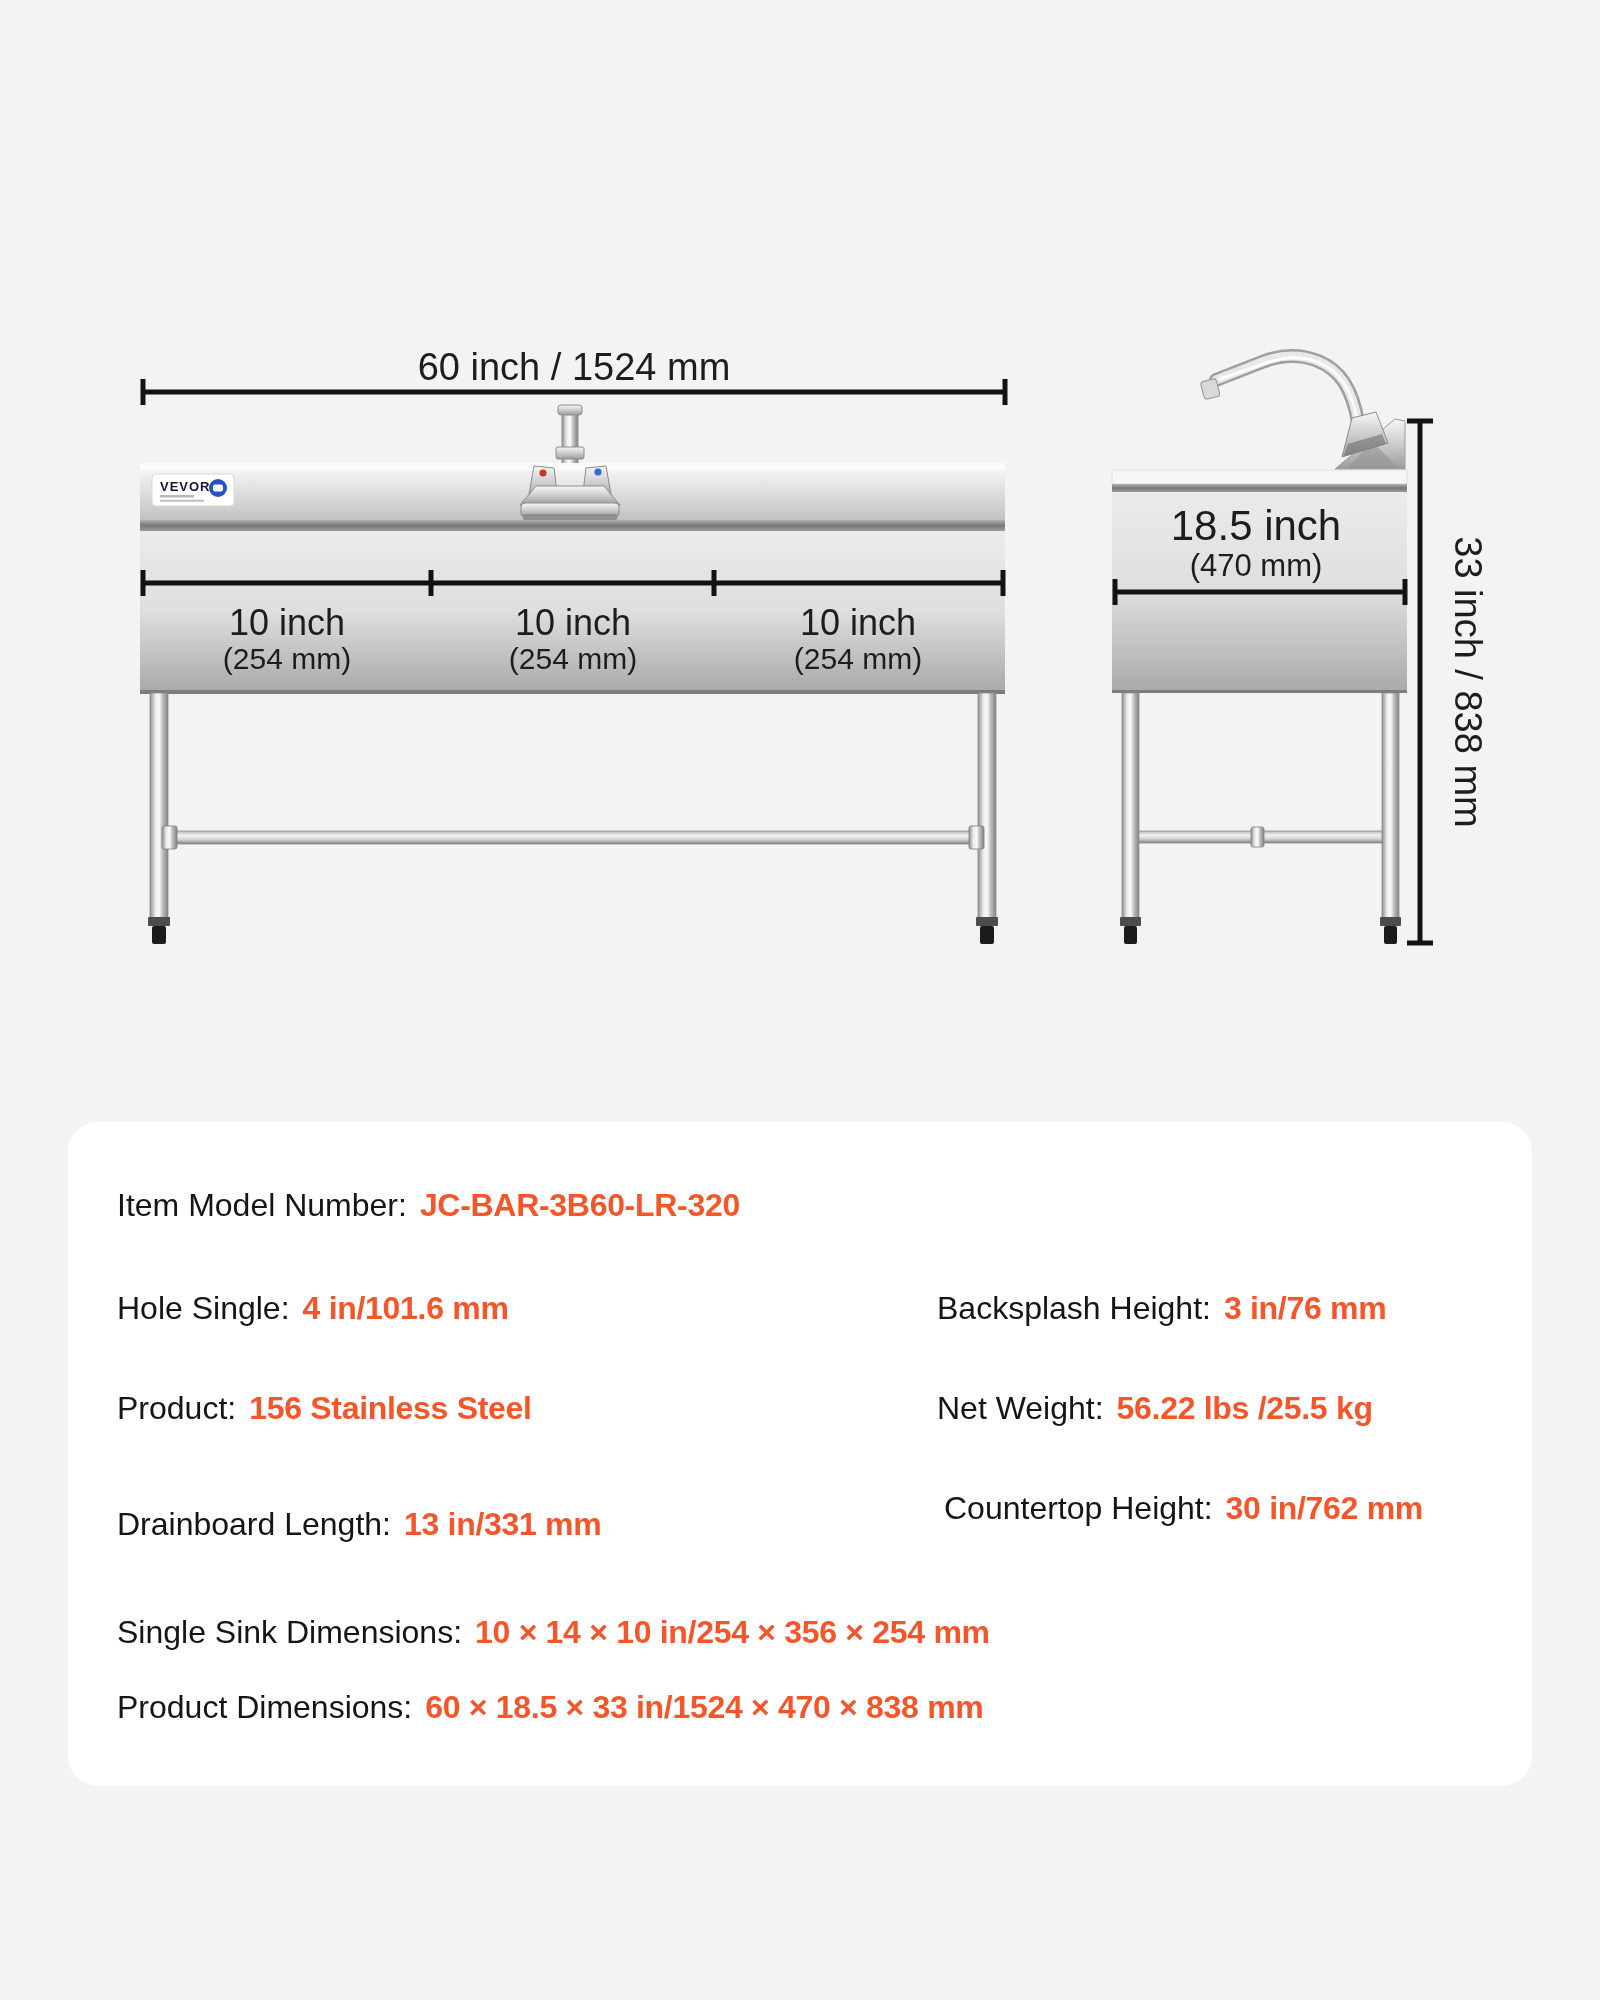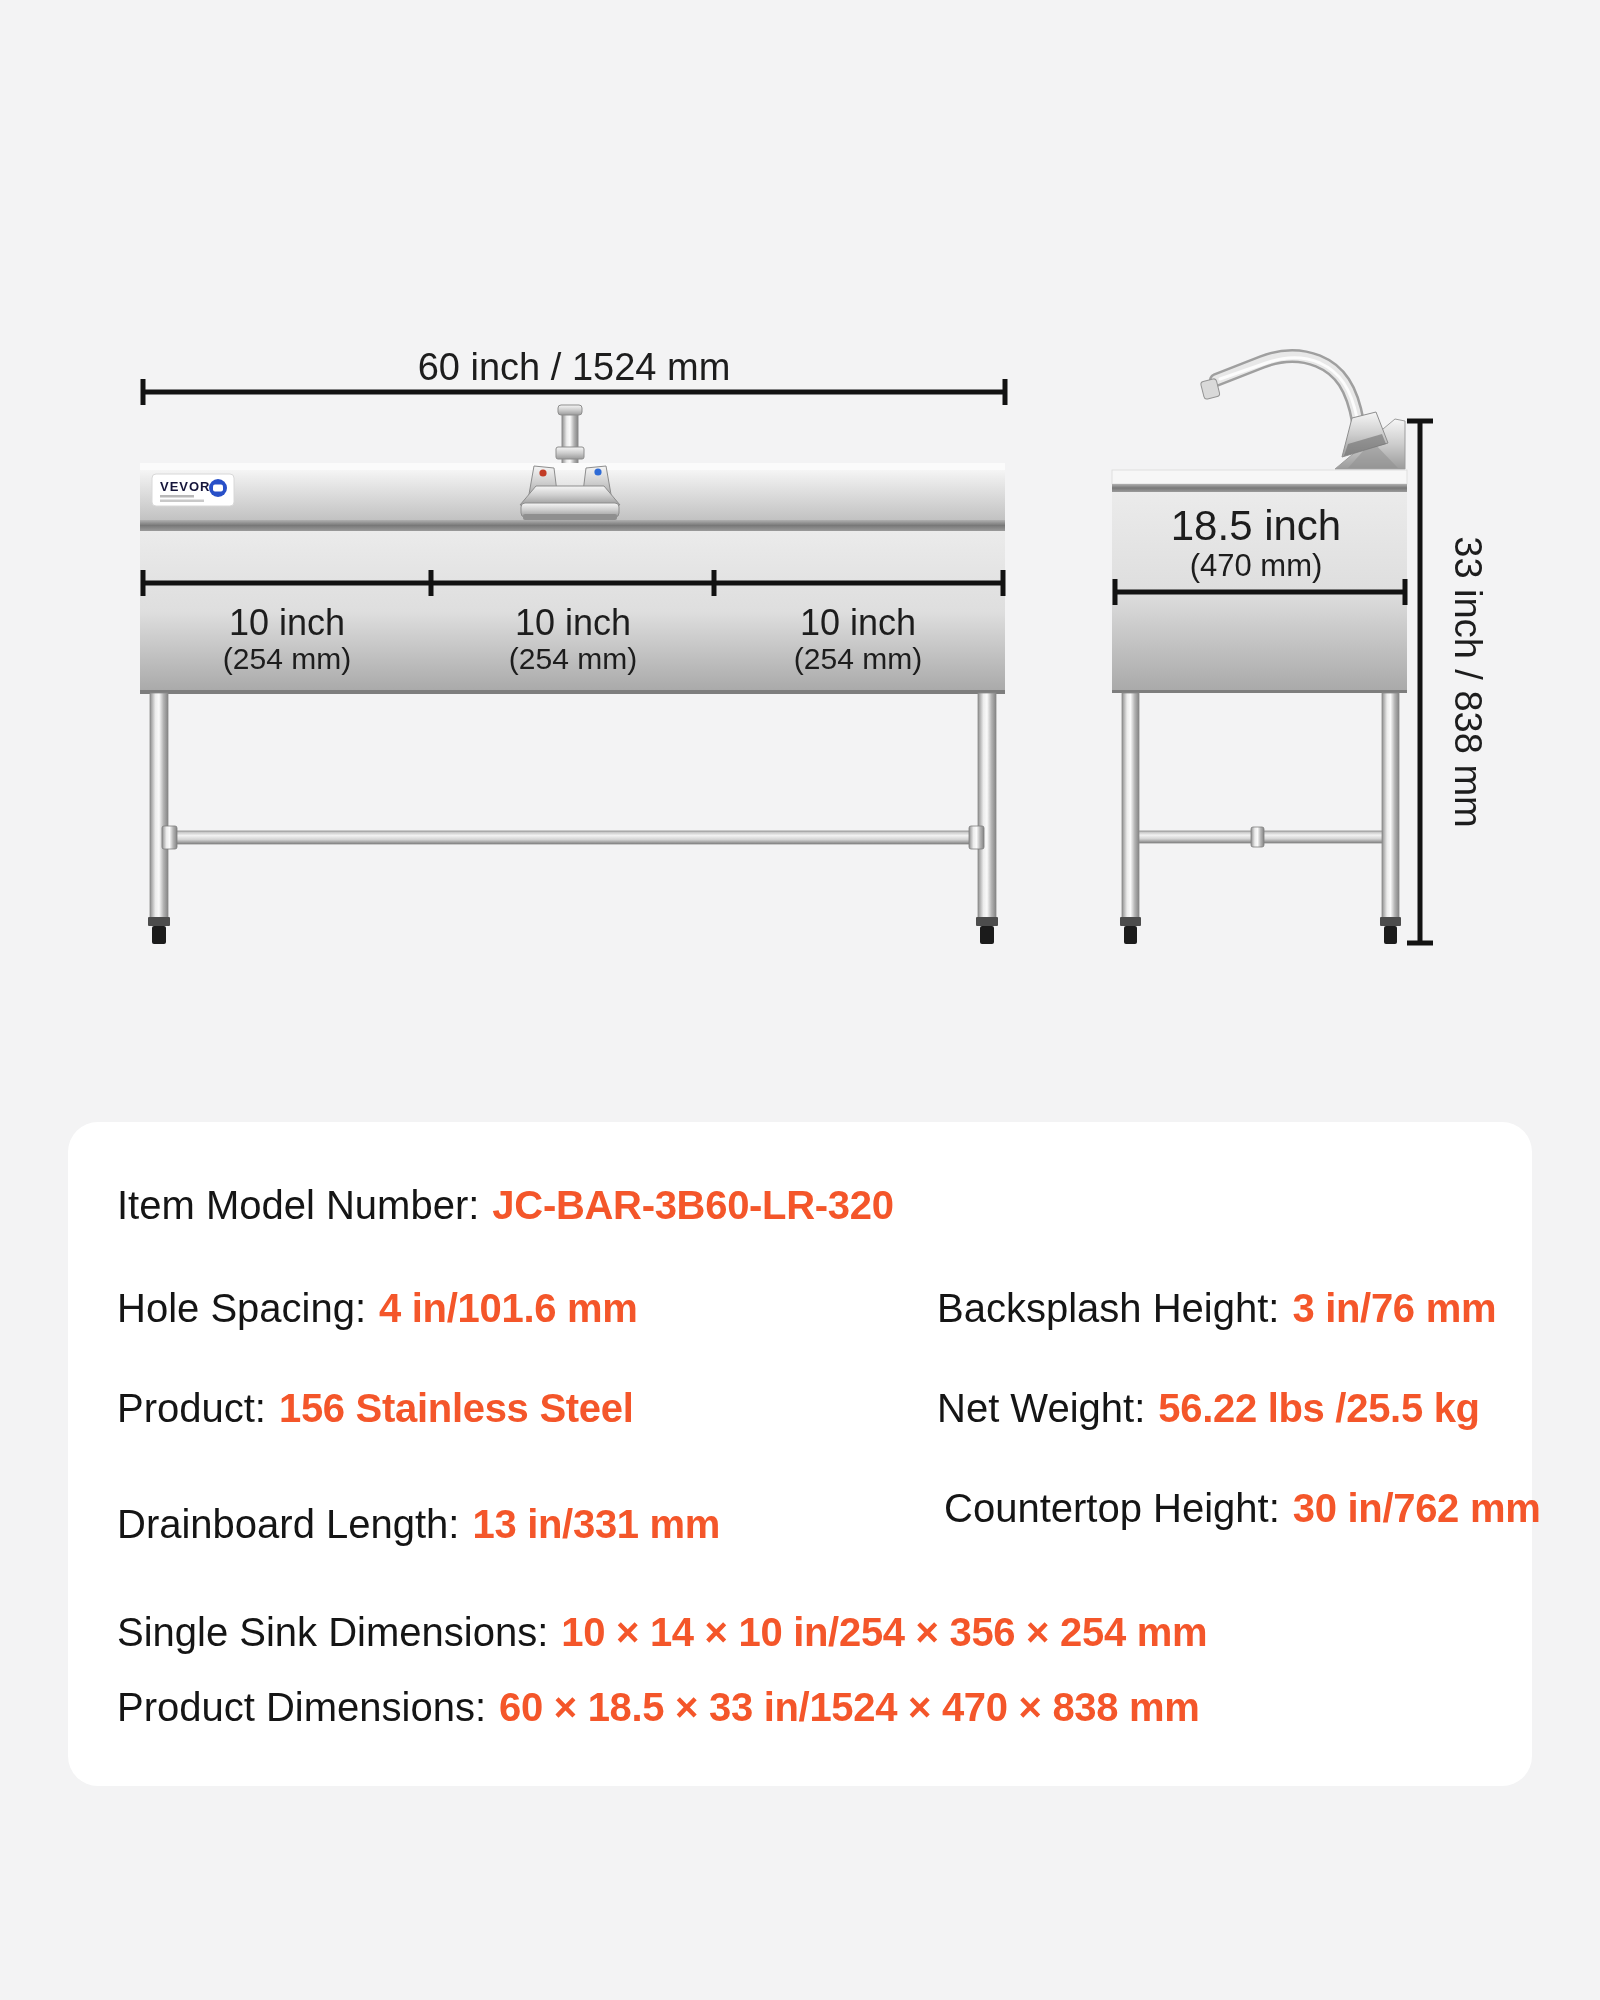--- a/index.html
+++ b/index.html
@@ -12,21 +12,21 @@
   }
   .stage{position:absolute;inset:0;}
   .diagram{position:absolute;left:0;top:0;width:1600px;height:1080px;}
   .dim-text{fill:#1d1d1d;font-family:"Liberation Sans",sans-serif;}
   .card{
     position:absolute;left:68px;top:1122px;width:1464px;height:664px;
     background:#ffffff;border-radius:30px;
   }
   .cell{
     position:absolute;white-space:nowrap;
-    font-size:40px;line-height:40px;color:#151515;
+    font-size:32px;line-height:40px;color:#151515;
   }
   .cell .val{
     color:#f4562a;font-weight:700;margin-left:13px;letter-spacing:-0.3px;
   }
 </style>
 </head>
 <body>
 
 <div class="stage">
 
@@ -190,21 +190,21 @@
     </g>
   </svg>
 
   <div class="card">
 
     <div class="cell" style="left:49px;top:63px">
       <span class="lbl">Item Model Number:</span><span class="val">JC-BAR-3B60-LR-320</span>
     </div>
 
     <div class="cell" style="left:49px;top:166px">
-      <span class="lbl">Hole Spacing:</span><span class="val">4 in/101.6 mm</span>
+      <span class="lbl">Hole Single:</span><span class="val">4 in/101.6 mm</span>
     </div>
     <div class="cell" style="left:869px;top:166px">
       <span class="lbl">Backsplash Height:</span><span class="val">3 in/76 mm</span>
     </div>
 
     <div class="cell" style="left:49px;top:266px">
       <span class="lbl">Product:</span><span class="val">156 Stainless Steel</span>
     </div>
     <div class="cell" style="left:869px;top:266px">
       <span class="lbl">Net Weight:</span><span class="val">56.22 lbs /25.5 kg</span>

